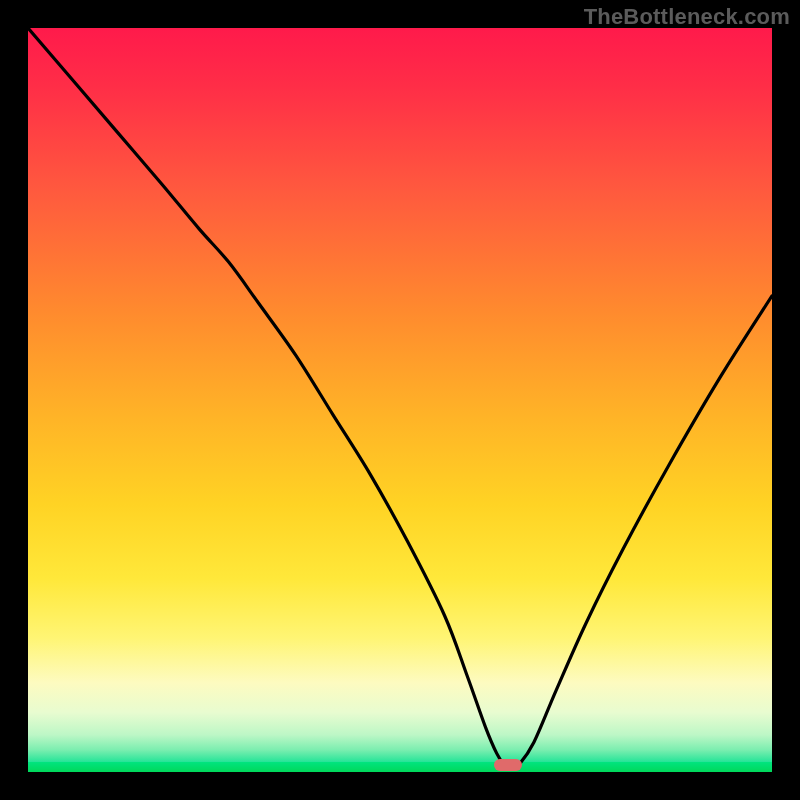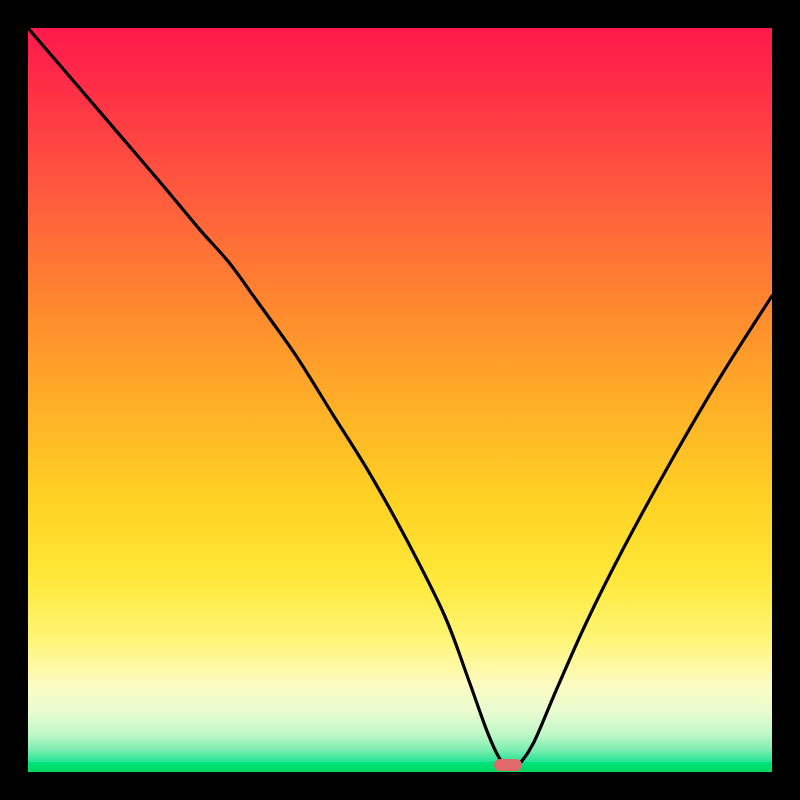--- a/index.html
+++ b/index.html
@@ -87,20 +87,21 @@
     border-radius: 6px;
     background: #e06a6a;
     z-index: 12;
     transform: translate(-50%, -50%);
   }
 </style>
 </head>
 <body>
 
 <div class="frame">
+  <div class="attribution">TheBottleneck.com</div>
 
   <div class="plot">
     <div class="grad-main"></div>
     <div class="green-strip"></div>
 
     <svg class="curve" viewBox="0 0 744 744" preserveAspectRatio="none">
       <path id="curve-path" fill="none" stroke="#000000" stroke-width="3.2" stroke-linecap="round" stroke-linejoin="round" d="M 0.00 0.00 C 7.44 8.68 29.76 34.72 44.64 52.08 C 59.52 69.44 74.40 86.80 89.28 104.16 C 104.16 121.52 120.28 140.12 133.92 156.24 C 147.56 172.36 159.96 187.86 171.12 200.88 C 182.28 213.90 190.96 221.96 200.88 234.36 C 210.80 246.76 219.48 259.78 230.64 275.28 C 241.80 290.78 255.44 308.76 267.84 327.36 C 280.24 345.96 292.64 367.04 305.04 386.88 C 317.44 406.72 329.84 425.32 342.24 446.40 C 354.64 467.48 367.04 489.80 379.44 513.36 C 391.84 536.92 406.72 565.44 416.64 587.76 C 426.56 610.08 432.14 628.68 438.96 647.28 C 445.78 665.88 452.60 686.34 457.56 699.36 C 462.52 712.38 465.62 719.20 468.72 725.40 C 471.82 731.60 473.68 734.08 476.16 736.56 C 478.64 739.04 481.12 740.28 483.60 740.28 C 486.08 740.28 487.32 740.90 491.04 736.56 C 494.76 732.22 499.72 726.64 505.92 714.24 C 512.12 701.84 519.56 682.00 528.24 662.16 C 536.92 642.32 546.84 618.76 558.00 595.20 C 569.16 571.64 581.56 546.84 595.20 520.80 C 608.84 494.76 623.72 467.48 639.84 438.96 C 655.96 410.44 674.56 378.20 691.92 349.68 C 709.28 321.16 735.32 281.48 744.00 267.84 "></path>
     </svg>
 
     <div class="marker" id="trough-marker" style="left: 479.88px; top: 737.304px; background: rgb(224, 106, 106);"></div>

